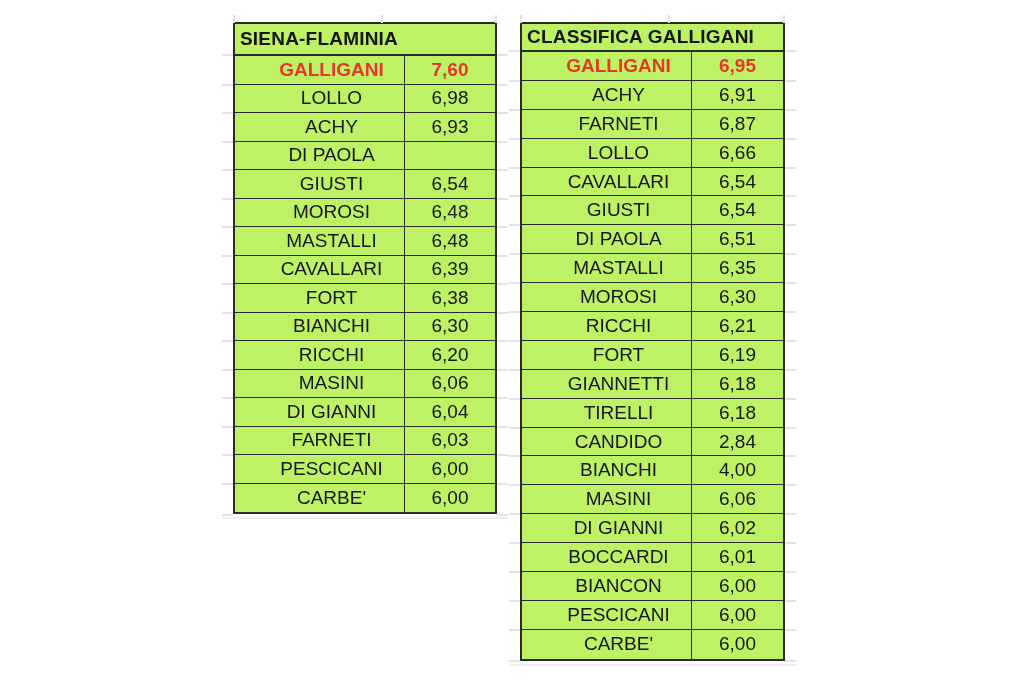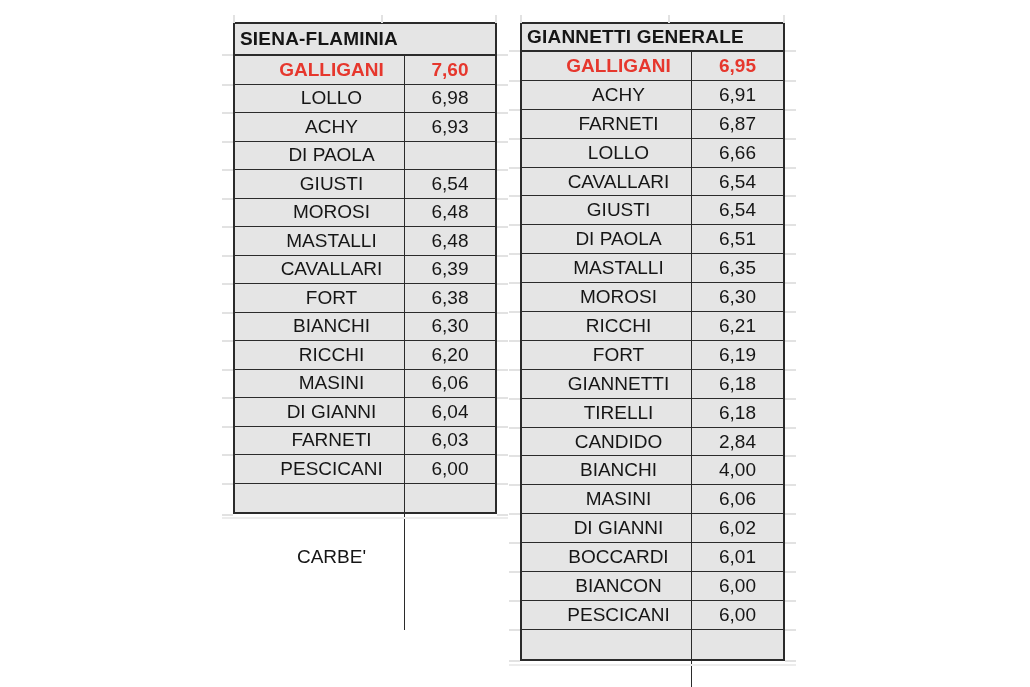--- a/index.html
+++ b/index.html
@@ -11,21 +11,21 @@
     height: 687px;
     background: #ffffff;
     position: relative;
     font-family: "Liberation Sans", sans-serif;
     overflow: hidden;
   }
   .ranking-table {
     position: absolute;
     box-sizing: border-box;
     border: 2px solid #2b2b2b;
-    background: #e5e5e5;
+    background: #bef264;
     text-align: center;
   }
   .ranking-table.t0 { left: 233px; top: 22px; width: 264px; }
   .ranking-table.t1 { left: 520px; top: 22px; width: 265px; }
 
   .title-row {
     box-sizing: border-box;
     display: flex;
     align-items: center;
     padding-left: 5px;
@@ -42,21 +42,21 @@
 
   .row {
     box-sizing: border-box;
     display: flex;
     border-bottom: 1.5px solid #2b2b2b;
     position: relative;
     padding-left: 24px;
   }
   .t0 .row { height: 28.5px; }
   .t1 .row { height: 28.9px; }
-  .rows .row:last-child { border-bottom: none; flex-direction: column; }
+  .rows .row:last-child { border-bottom: none; }
 
   .cell {
     box-sizing: border-box;
     display: flex;
     align-items: center;
     justify-content: center;
     font-size: 19px;
     color: #161616;
     white-space: nowrap;
     overflow: hidden;
@@ -190,21 +190,21 @@
         <div class="cell score">6,00</div>
       </div>
     </div>
   <div class="under-line"></div>
 </div>
 
 <div class="ranking-table t1">
   <i class="vtick v-left"></i>
   <i class="vtick v-mid"></i>
   <i class="vtick v-right"></i>
-  <div class="title-row">GIANNETTI GENERALE</div>
+  <div class="title-row">CLASSIFICA GALLIGANI</div>
   <div class="rows">
       <div class="row highlight">
         <div class="cell name">GALLIGANI</div>
         <div class="cell score">6,95</div>
       </div>
       <div class="row">
         <div class="cell name">ACHY</div>
         <div class="cell score">6,91</div>
       </div>
       <div class="row">

